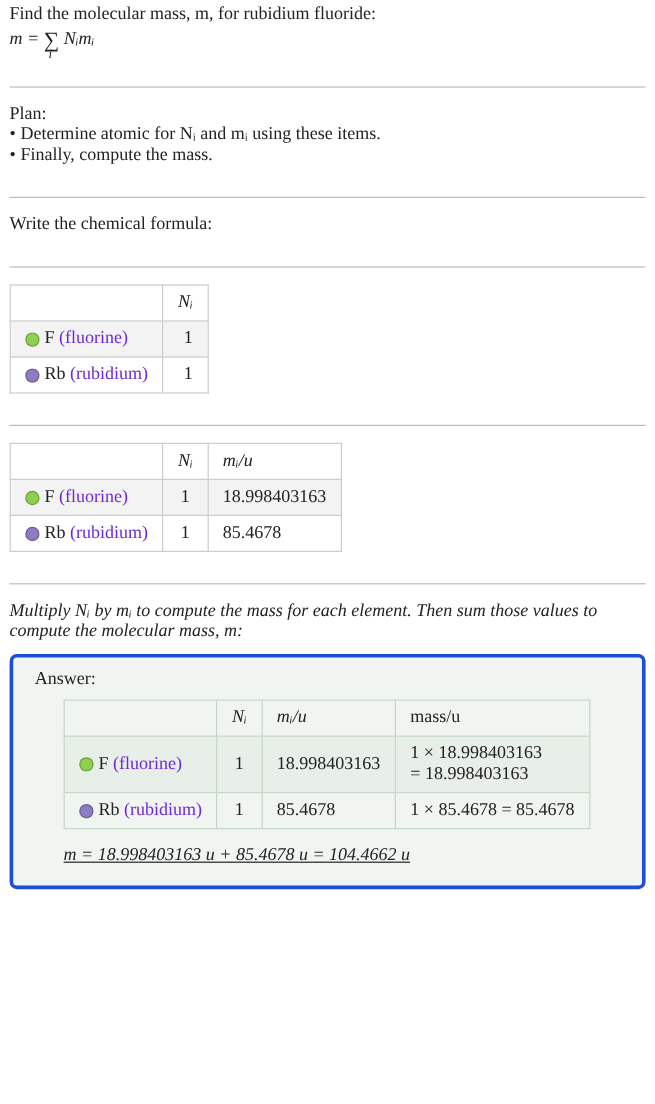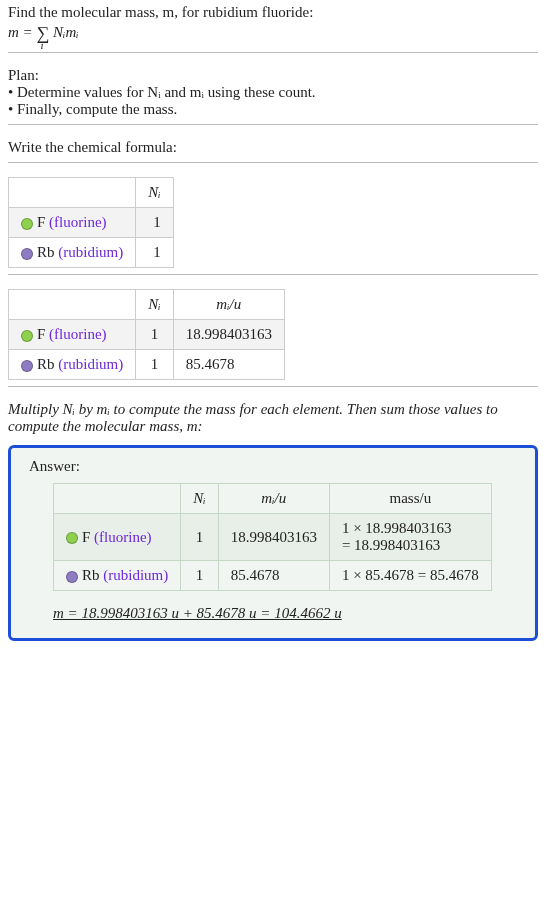--- a/index.html
+++ b/index.html
@@ -6,21 +6,21 @@
   font-family: Georgia, 'Times New Roman', serif;
   font-size: 15px;
   color: #222;
   margin: 0;
   padding: 4px 8px;
   width: 546px;
   box-sizing: border-box;
 }
 .section {
   border-bottom: 1px solid #bbb;
-  padding-bottom: 6px;
+  padding-bottom: 26px;
   margin-bottom: 14px;
 }
 .section:last-of-type {
   border-bottom: none;
 }
 .formula-line {
   margin: 2px 0;
 }
 table {
   border-collapse: collapse;
@@ -64,36 +64,35 @@
 }
 .indent-table {
   margin-left: 24px;
 }
 .eq-line {
   margin-top: 14px;
   margin-left: 24px;
   text-decoration: underline;
 }
 .ni-head, .mi-head, .mass-head {
-  text-align: center;
 }
 </style>
 </head>
 <body>
 
 <div class="section">
   <div><span>Find the molecular mass, m, for rubidium fluoride:</span></div>
   <div class="formula-line">
     <i>m = </i><span style="position:relative; display:inline-block; vertical-align:middle;"><span style="font-size:18px;">∑</span><span style="position:absolute; left:4px; top:16px; font-size:11px; font-style:italic;">i</span></span><i> Nᵢmᵢ</i>
   </div>
 </div>
 
 <div class="section">
   <div>Plan:</div>
-  <div>• Determine values for Nᵢ and mᵢ using these count.</div>
+  <div>• Determine atomic for Nᵢ and mᵢ using these items.</div>
   <div>• Finally, compute the mass.</div>
 </div>
 
 <div class="section">
   <div>Write the chemical formula:</div>
 </div>
 
 <div class="section">
   <table>
     <thead>

